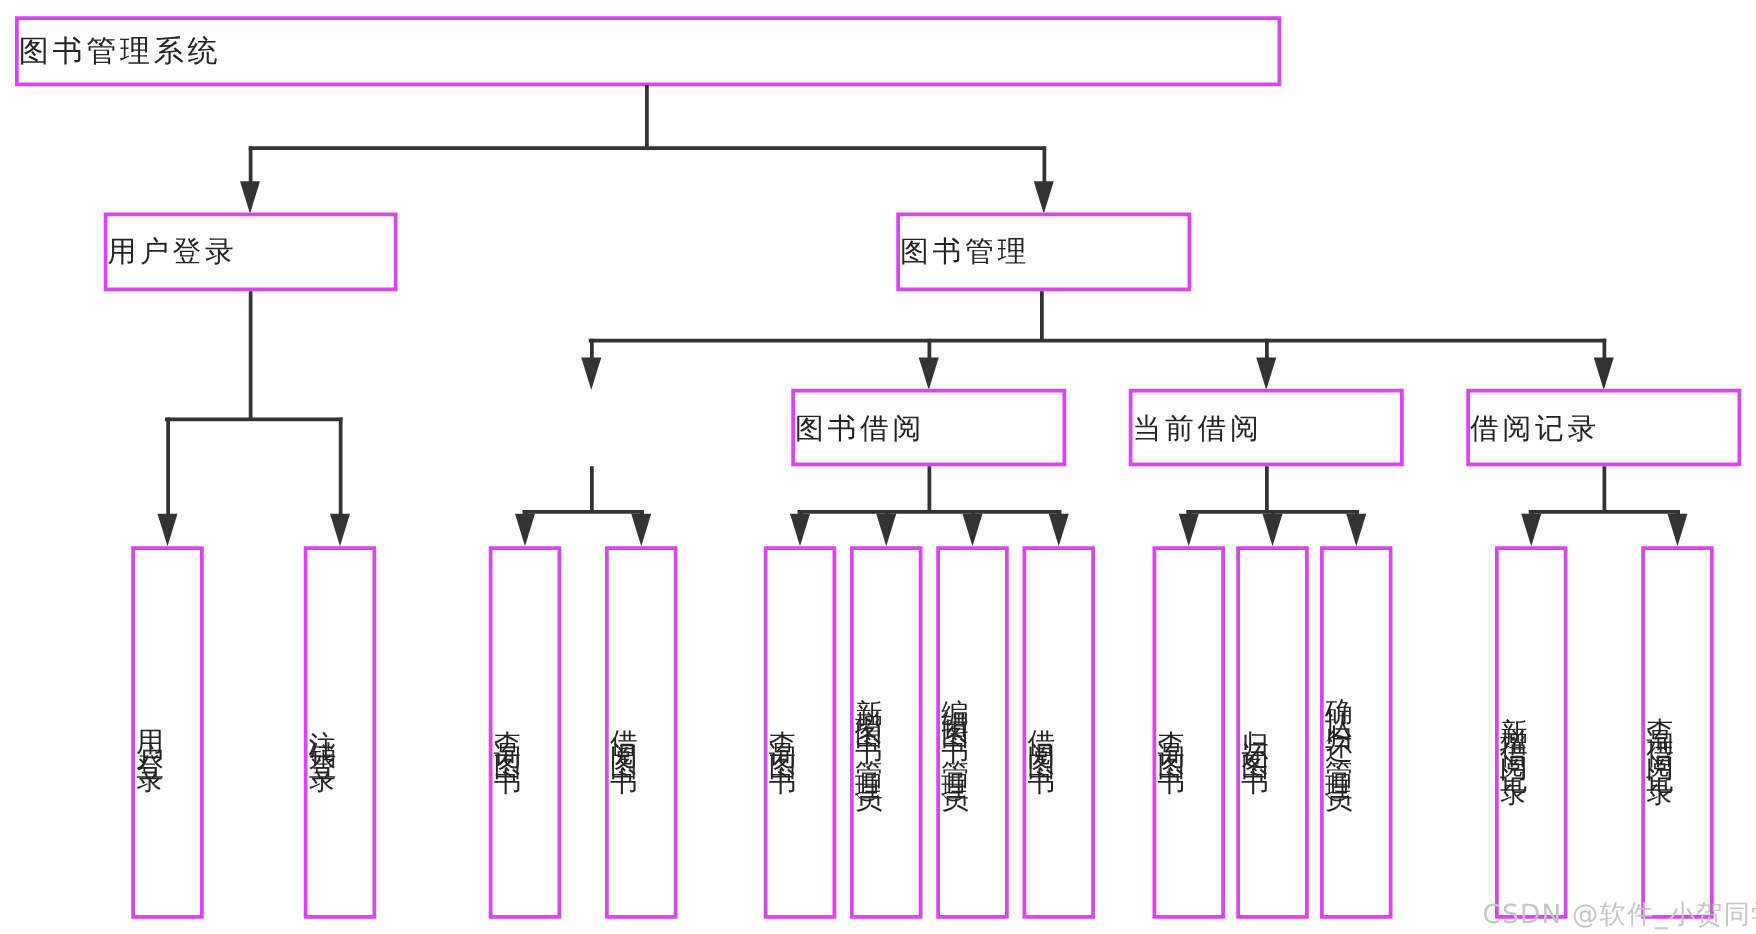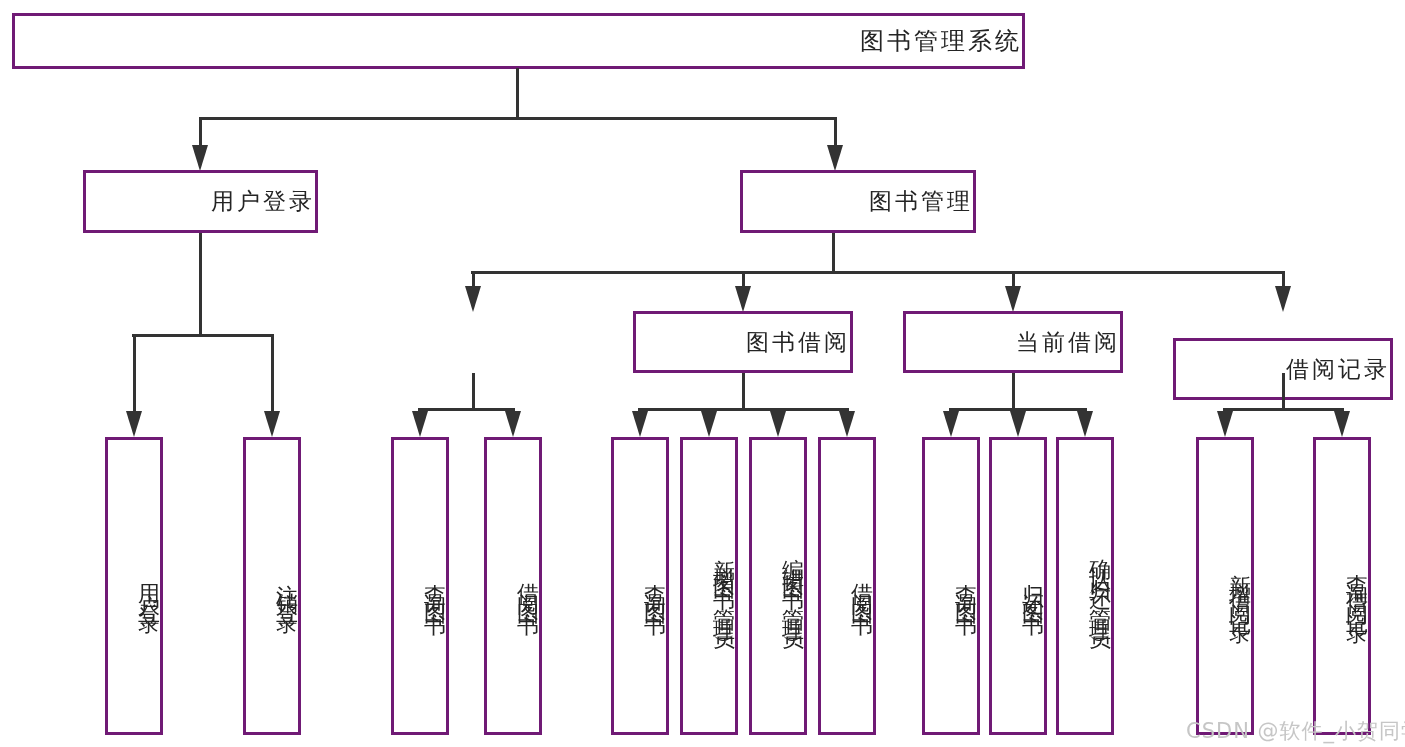--- a/index.html
+++ b/index.html
@@ -1,22 +1,22 @@
 <!DOCTYPE html>
 <html><head>
 <meta charset="utf-8">
 <style>
   html,body{margin:0;padding:0;background:#ffffff;}
   #canvas{
     position:relative;width:1405px;height:747px;background:#ffffff;overflow:hidden;
     font-family:"DejaVu Sans","Liberation Sans",sans-serif;color:#222222;
   }
   .box{
-    position:absolute;background:#ffffff;border:3px solid #701a75;box-sizing:border-box;
-    display:flex;align-items:center;justify-content:flex-end;
+    position:absolute;background:#ffffff;border:3px solid #d946ef;box-sizing:border-box;
+    display:flex;align-items:center;justify-content:flex-start;
   }
   .hbox{font-size:23px;letter-spacing:3px;color:#242424;}
   .rootbox{font-size:24px;}
   .leaf{}
   .vtext{
     writing-mode:vertical-rl;text-orientation:mixed;
     font-size:22px;letter-spacing:10px;color:#242424;line-height:1;
   }
   .vl,.hl{position:absolute;background:#333333;}
   .vl{width:3px;}
@@ -43,21 +43,21 @@
   <div class="vl" style="left:516px;top:68px;height:50px;"></div>
   <div class="hl" style="left:199px;top:117px;width:637px;"></div>
   <div class="vl" style="left:199px;top:117px;height:30px;"></div>
   <div class="vl" style="left:834px;top:117px;height:30px;"></div>
   <div class="ah" style="left:192px;top:145px;"></div>
   <div class="ah" style="left:827px;top:145px;"></div>
 
   <div class="box hbox" style="left:83px;top:170px;width:235px;height:63px;">
     <span>用户登录</span>
   </div>
-  <div class="box hbox" style="left:717px;top:170px;width:236px;height:63px;margin-left:23px;">
+  <div class="box hbox" style="left:717px;top:170px;width:236px;height:63px;">
     <span>图书管理</span>
   </div>
 
   <div class="vl" style="left:199px;top:233px;height:103px;"></div>
   <div class="hl" style="left:132px;top:334px;width:142px;"></div>
   <div class="vl" style="left:133px;top:334px;height:80px;"></div>
   <div class="vl" style="left:271px;top:334px;height:80px;"></div>
   <div class="ah" style="left:126px;top:411px;"></div>
   <div class="ah" style="left:264px;top:411px;"></div>
 
@@ -71,21 +71,21 @@
   <div class="ah" style="left:735px;top:286px;"></div>
   <div class="ah" style="left:1005px;top:286px;"></div>
   <div class="ah" style="left:1275px;top:286px;"></div>
 
   <div class="box hbox" style="left:903px;top:311px;width:220px;height:62px;">
     <span>当前借阅</span>
   </div>
   <div class="box hbox" style="left:633px;top:311px;width:220px;height:62px;">
     <span>图书借阅</span>
   </div>
-  <div class="box hbox" style="left:1173px;top:311px;width:220px;height:62px;margin-top:27px;">
+  <div class="box hbox" style="left:1173px;top:311px;width:220px;height:62px;">
     <span>借阅记录</span>
   </div>
 
   <div class="vl" style="left:472px;top:373px;height:37px;"></div>
   <div class="hl" style="left:418px;top:408px;width:97px;"></div>
   <div class="vl" style="left:419px;top:408px;height:6px;"></div>
   <div class="vl" style="left:512px;top:408px;height:6px;"></div>
   <div class="ah" style="left:412px;top:411px;"></div>
   <div class="ah" style="left:505px;top:411px;"></div>
 

